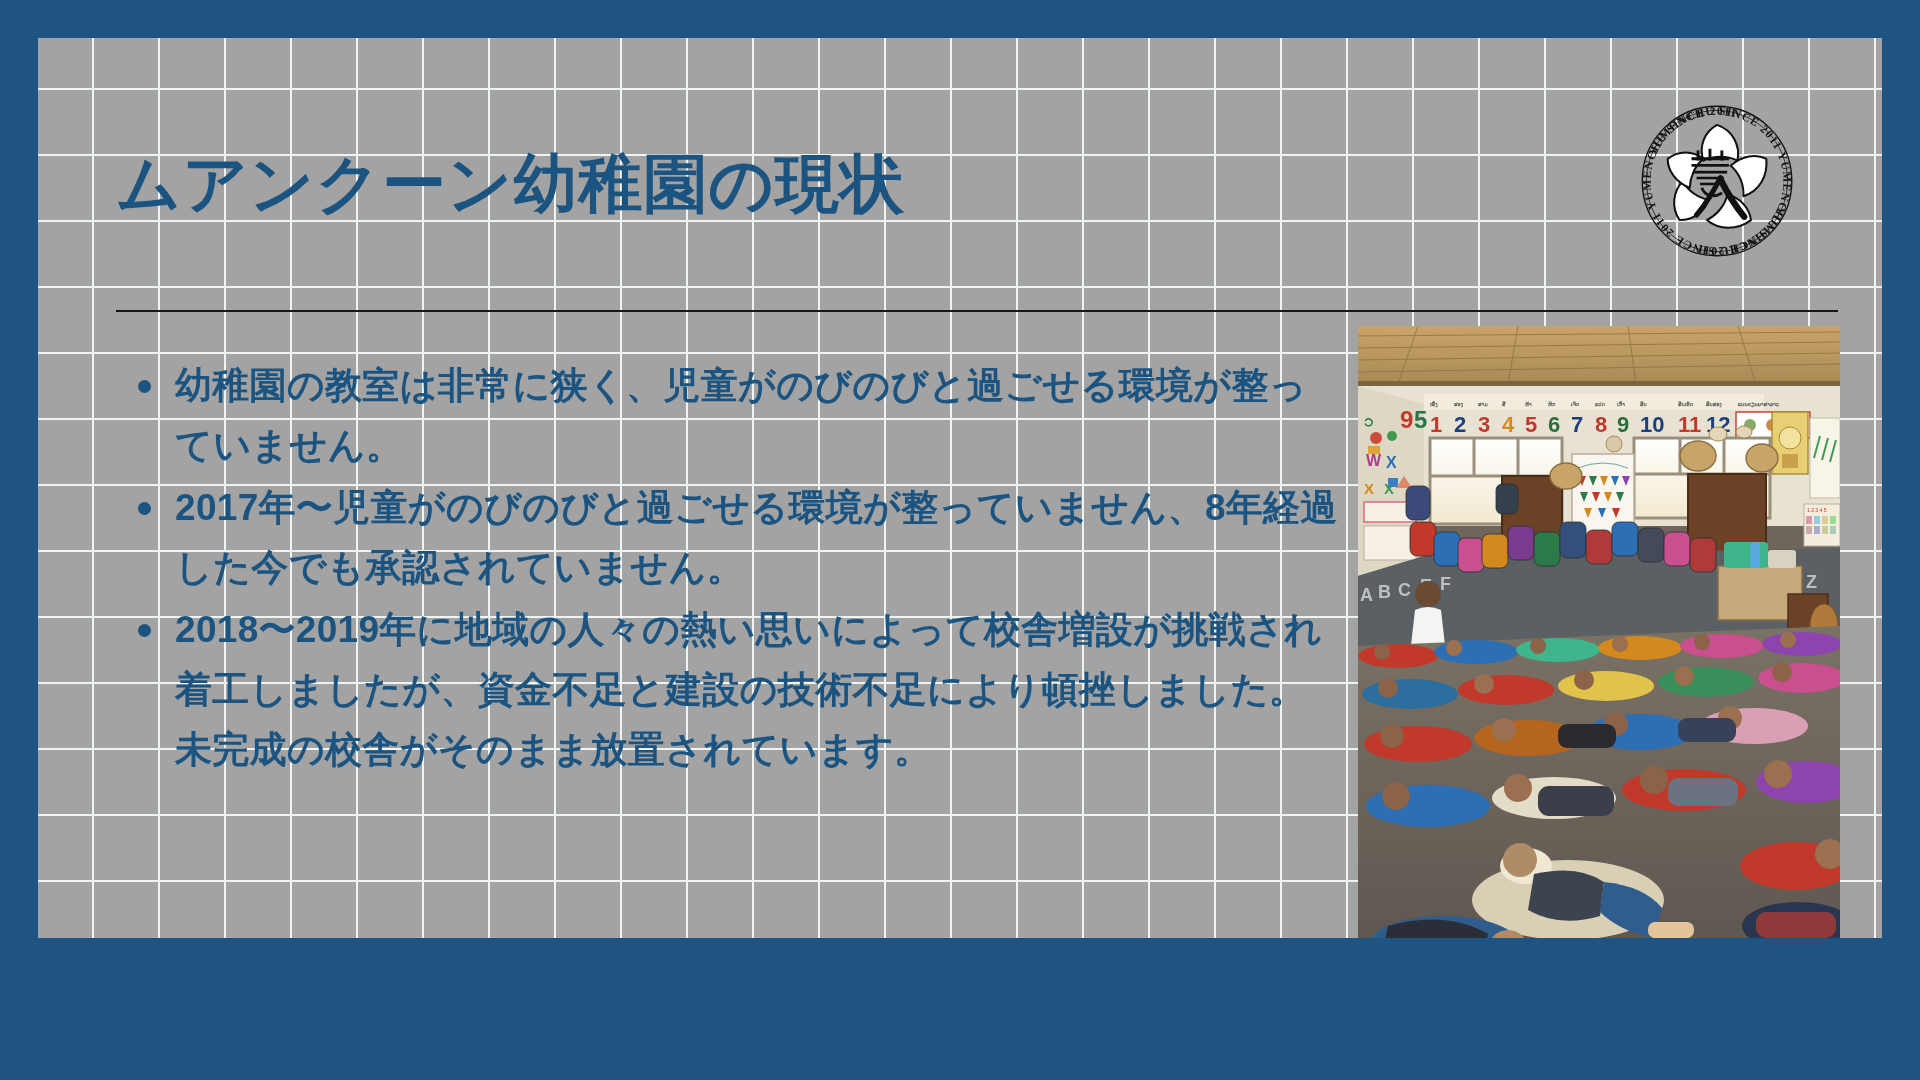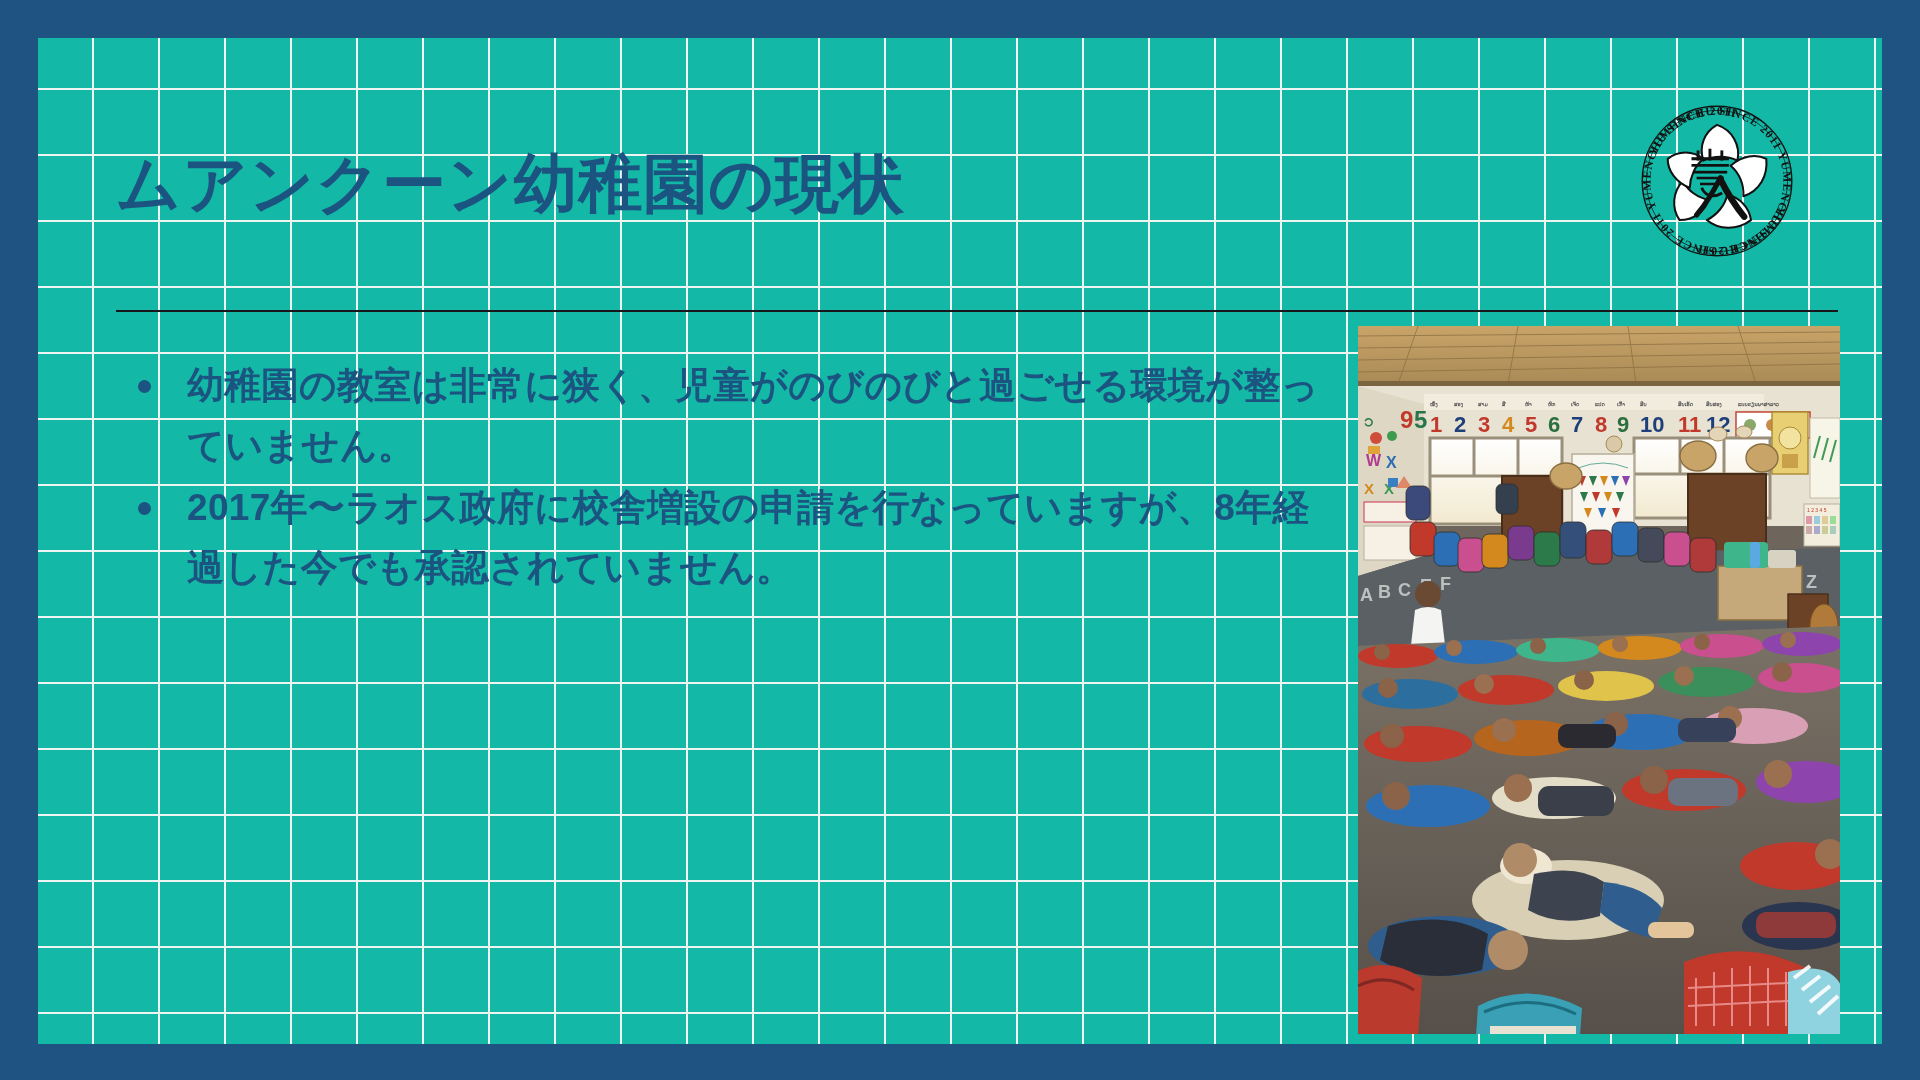--- a/index.html
+++ b/index.html
@@ -13,22 +13,22 @@
   
   .slide {
     position:absolute;
     left:0; top:0;
     width:1920px; height:1080px;
     background:#1F5381;
   }
   .slide-inner {
     position:absolute;
     left:38px; top:38px;
-    width:1844px; height:1006px;
-    background:#14b8a6;
+    width:1844px; height:900px;
+    background:#a3a3a3;
     overflow:hidden;
   }
   
   .grid-bg {
     position:absolute;
     left:0; top:0; right:0; bottom:0;
     background-image:
       linear-gradient(to right, #eef4f2 0 2px, transparent 2px 100%),
       linear-gradient(to bottom, #eef4f2 0 2px, transparent 2px 100%);
     background-size:66px 66px;
@@ -66,21 +66,20 @@
   .bullets {
     position:absolute;
     left:100px; top:318px;
     width:1200px;
   }
   .bullet {
     position:relative;
     display:flex;
     align-items:flex-start;
     margin-bottom:2px;
-    gap:12px;
   }
   .dot {
     flex:0 0 auto;
     width:13px; height:13px;
     border-radius:50%;
     background:#1B5480;
     margin:24px 24px 0 0;
   }
   .btext {
     flex:1 1 auto;
@@ -154,21 +153,25 @@
       </svg>
     </div>
 
     <div class="bullets">
       <div class="bullet">
         <span class="dot"></span>
         <span class="btext">幼稚園の教室は非常に狭く、児童がのびのびと過ごせる環境が整っていません。</span>
       </div>
       <div class="bullet">
         <span class="dot"></span>
-        <span class="btext">2017年〜ラオス政府に校舎増設の申請を行なっていますが、8年経過した今でも承認されていません。</span>
+        <span class="btext">2017年〜児童がのびのびと過ごせる環境が整っていません、8年経過した今でも承認されていません。</span>
+      </div>
+      <div class="bullet">
+        <span class="dot"></span>
+        <span class="btext">2018〜2019年に地域の人々の熱い思いによって校舎増設が挑戦され着工しましたが、資金不足と建設の技術不足により頓挫しました。未完成の校舎がそのまま放置されています。</span>
       </div>
     </div>
 
     <div class="photo">
       <svg viewBox="0 0 482 708" xmlns="http://www.w3.org/2000/svg" preserveAspectRatio="xMidYMid slice">
         <defs>
           <linearGradient id="ceil" x1="0" y1="0" x2="0" y2="1">
             <stop offset="0%" stop-color="#c9a469"></stop>
               <stop offset="100%" stop-color="#a98a55"></stop>
           </linearGradient>

